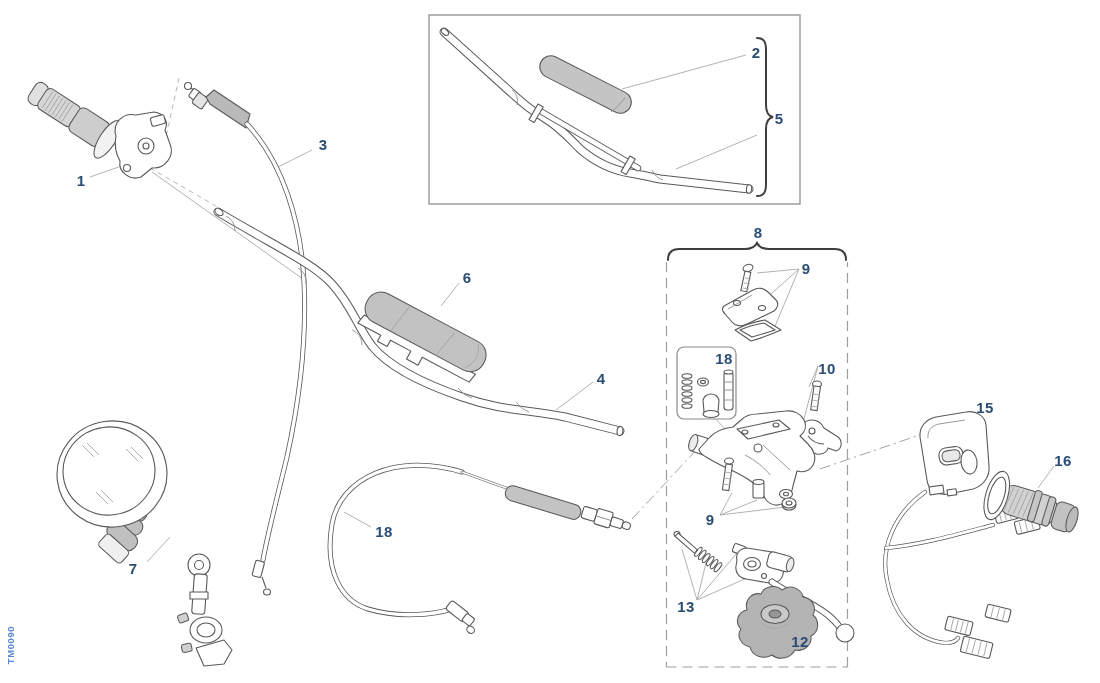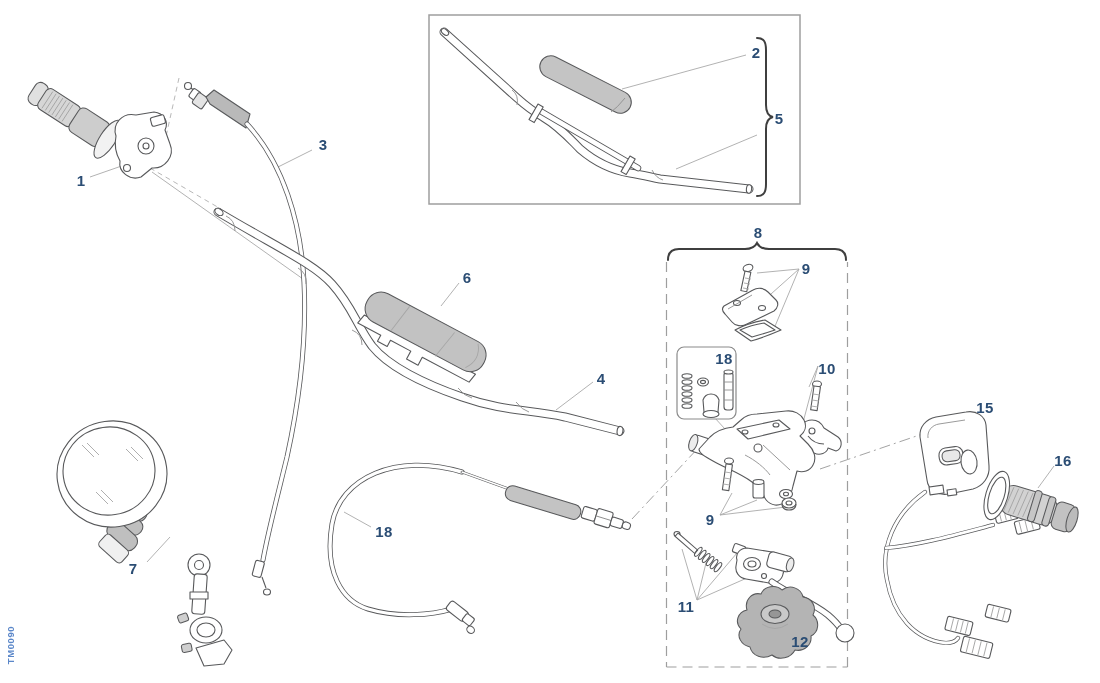--- a/index.html
+++ b/index.html
@@ -345,20 +345,20 @@
   <div class="callout" style="left:323px;top:144px">3</div>
   <div class="callout" style="left:601px;top:378px">4</div>
   <div class="callout" style="left:779px;top:118px">5</div>
   <div class="callout" style="left:467px;top:277px">6</div>
   <div class="callout" style="left:133px;top:568px">7</div>
   <div class="callout" style="left:758px;top:232px">8</div>
   <div class="callout" style="left:806px;top:268px">9</div>
   <div class="callout" style="left:827px;top:368px">10</div>
   <div class="callout" style="left:384px;top:531px">18</div>
   <div class="callout" style="left:710px;top:519px">9</div>
-  <div class="callout" style="left:686px;top:606px">11</div>
+  <div class="callout" style="left:686px;top:606px">13</div>
   <div class="callout" style="left:800px;top:641px">12</div>
   <div class="callout" style="left:724px;top:358px">18</div>
   <div class="callout" style="left:1063px;top:460px">16</div>
   <div class="callout" style="left:985px;top:407px">15</div>
 
   <div class="doc-code">TM0090</div>
 </div>
 
 </body></html>

